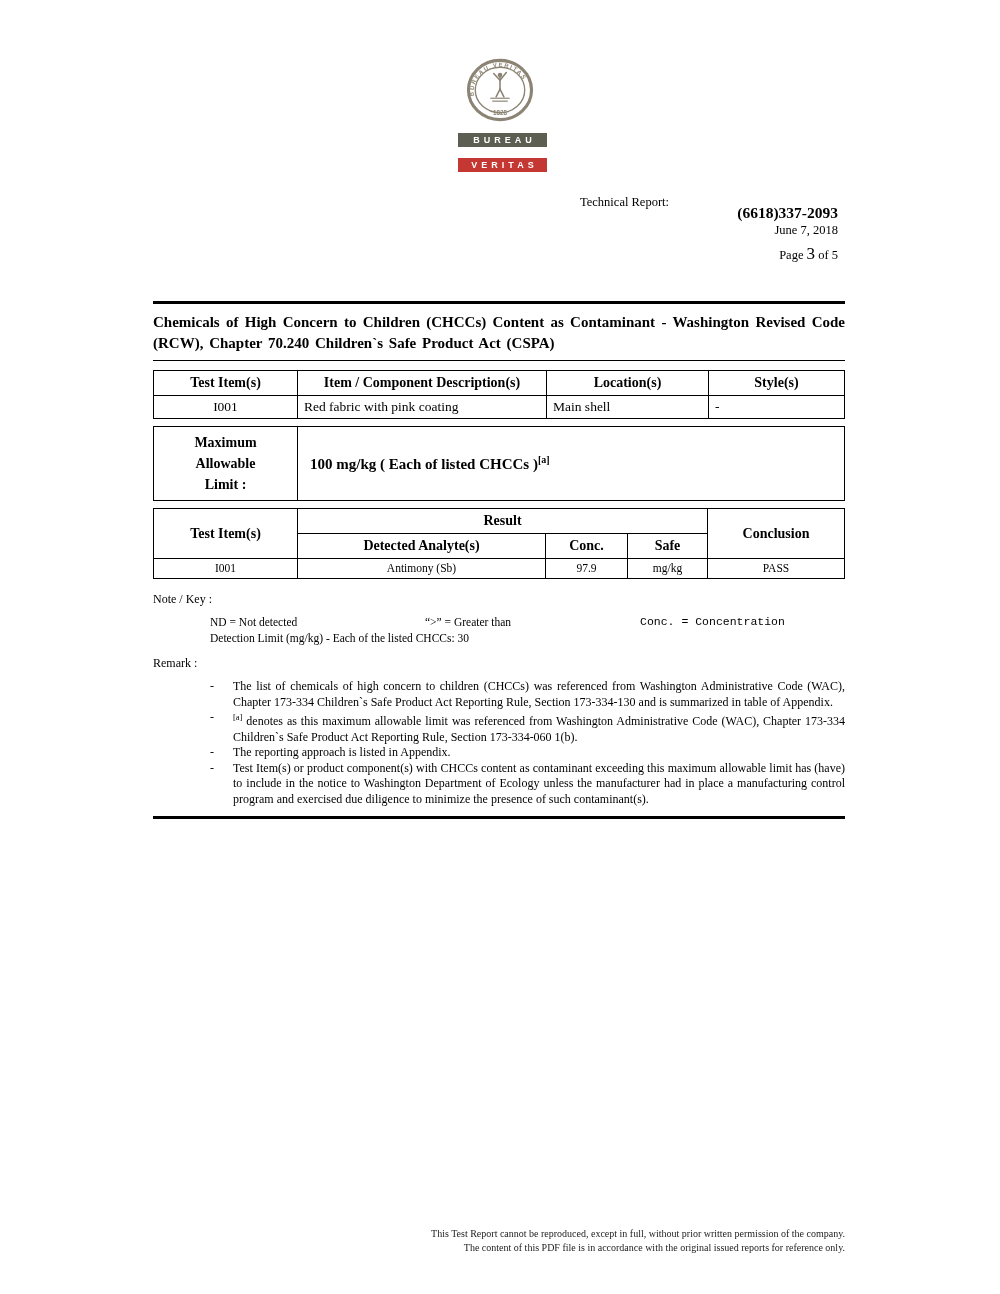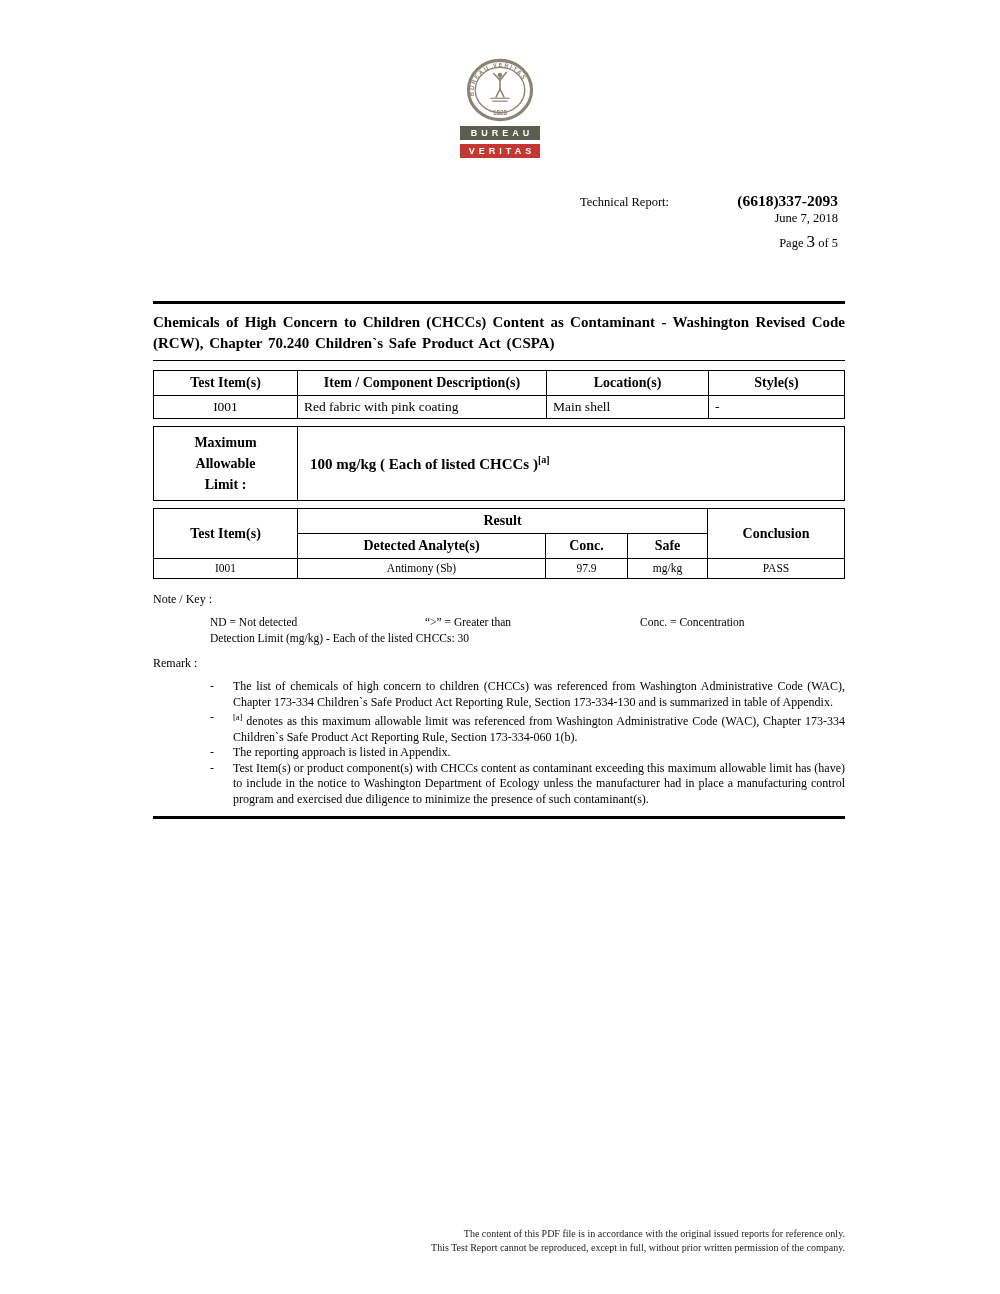--- a/index.html
+++ b/index.html
@@ -5,28 +5,28 @@
   * { margin:0; padding:0; box-sizing:border-box; }
   html,body { background:#ffffff; }
   body {
     width:1000px; height:1294px; position:relative; overflow:hidden;
     font-family:"Liberation Serif", serif; color:#000;
   }
 
   
   .logo { position:absolute; top:58px; left:50%; transform:translateX(-50%); width:84px; text-align:center; }
   .emblem { display:block; margin:0 auto 2px auto; }
-  .banner { width:80px; margin:4px auto; color:#fff; font-family:"Liberation Sans", sans-serif;
+  .banner { width:89px; margin:11px auto; color:#fff; font-family:"Liberation Sans", sans-serif;
             font-weight:bold; font-size:9px; letter-spacing:4px; text-indent:4px;
             padding:3px 0 2px 0; line-height:9px; }
   .banner + .banner { margin-top:1px; }
 
   
   .tr-label { position:absolute; top:195px; left:580px; font-size:12.5px; }
-  .meta { position:absolute; top:192px; right:162px; text-align:right; }
+  .meta { position:absolute; top:204px; right:162px; text-align:right; }
   .meta .num  { font-size:15.5px; font-weight:bold; line-height:18px; }
   .meta .date { font-size:12.5px; line-height:16px; }
   .meta .page { font-size:12.5px; margin-top:6px; }
   .meta .page .big { font-size:17px; }
 
   
   .content { position:absolute; left:153px; width:692px; top:292px; }
   .h-result { text-align:center; font-weight:bold; font-size:14px; letter-spacing:0.5px; }
   .rule-thick { border:none; border-top:3px solid #000; margin-top:9px; }
   .rule-thin  { border:none; border-top:1.5px solid #000; margin-top:6px; }
@@ -44,21 +44,21 @@
   .t-lim td.v { font-weight:bold; font-size:15px; padding:4px 4px 4px 12px; }
   .t-lim sup { font-size:10px; }
 
   .t-res { margin-top:7px; }
   .t-res td.d { font-size:11.5px; text-align:center; padding:2px 4px; line-height:15px; }
 
   
   .notekey { margin-top:13px; font-size:12px; }
   .nk-body { margin-left:57px; margin-top:7px; font-size:11.5px; line-height:16px; }
   .nk-row { display:flex;align-items:flex-end; }
-  .nk-c1 { width:215px; } .nk-c2 { width:215px; } .nk-c3 { flex:1; }
+  .nk-c1 { width:215px; } .nk-c2 { width:215px; } .nk-c3 { flex:1;font-family:Liberation Mono, monospace; }
 
   
   .remark { margin-top:10px; font-size:12px; }
   .rm-body { margin-top:8px; }
   .rm-item { display:flex; margin-left:57px; font-size:12px; line-height:15.5px; }
   .rm-dash { width:23px; flex:none; }
   .rm-text { flex:1; text-align:justify; text-align-last:left; }
   .rm-text sup { font-size:8.5px; }
 
   .end-rule { margin-top:9px; }
@@ -218,15 +218,15 @@
         <span class="rm-dash">-</span>
         <span class="rm-text">Test Item(s) or product component(s) with CHCCs content as contaminant exceeding this maximum allowable limit has (have) to include in the notice to Washington Department of Ecology unless the manufacturer had in place a manufacturing control program and exercised due diligence to minimize the presence of such contaminant(s).</span>
       </div>
     </div>
   </div>
 
   <hr class="rule-thick end-rule">
 </div>
 
 <div class="footer">
+  <div>This Test Report cannot be reproduced, except in full, without prior written permission of the company.</div>
   <div>The content of this PDF file is in accordance with the original issued reports for reference only.</div>
-  <div>This Test Report cannot be reproduced, except in full, without prior written permission of the company.</div>
 </div>
 
 </body></html>

